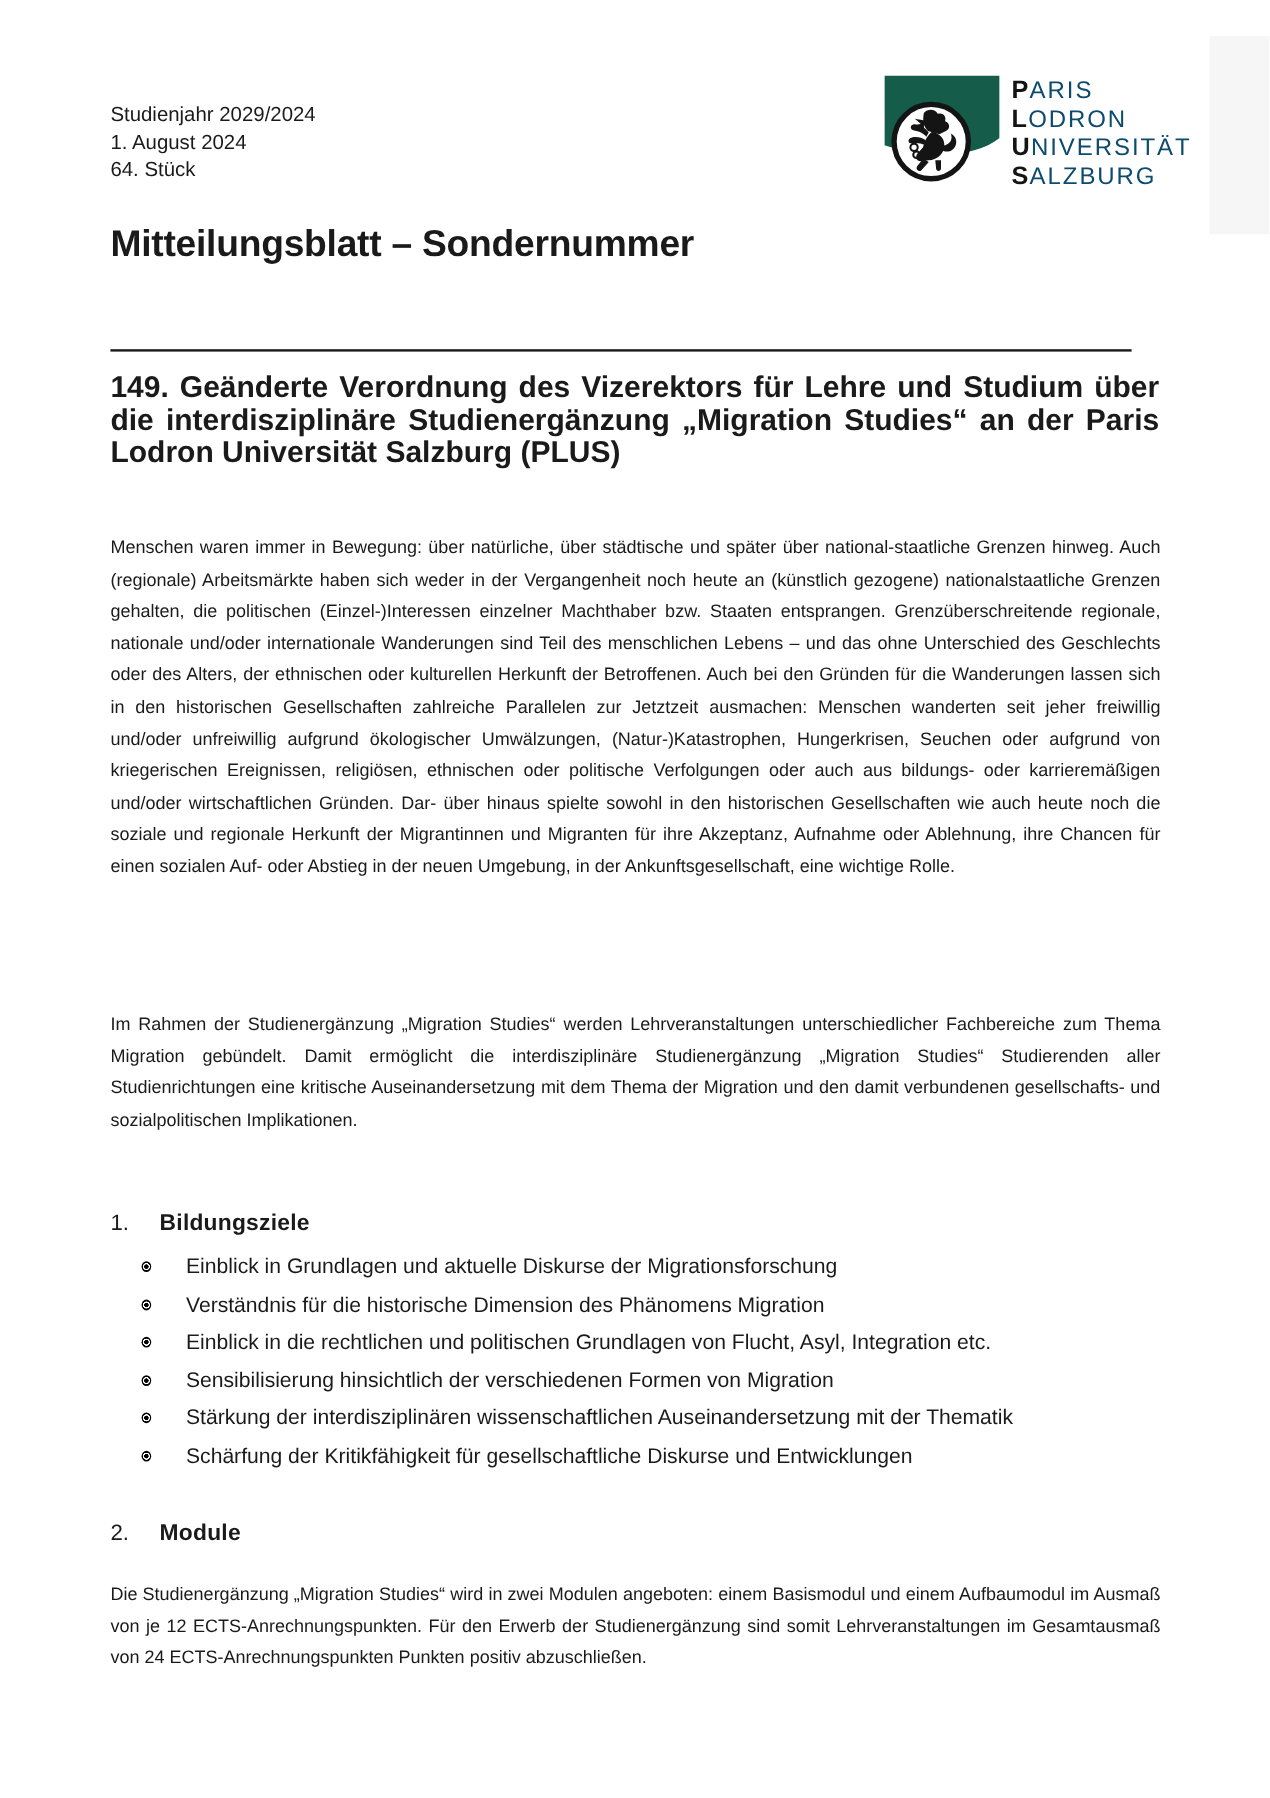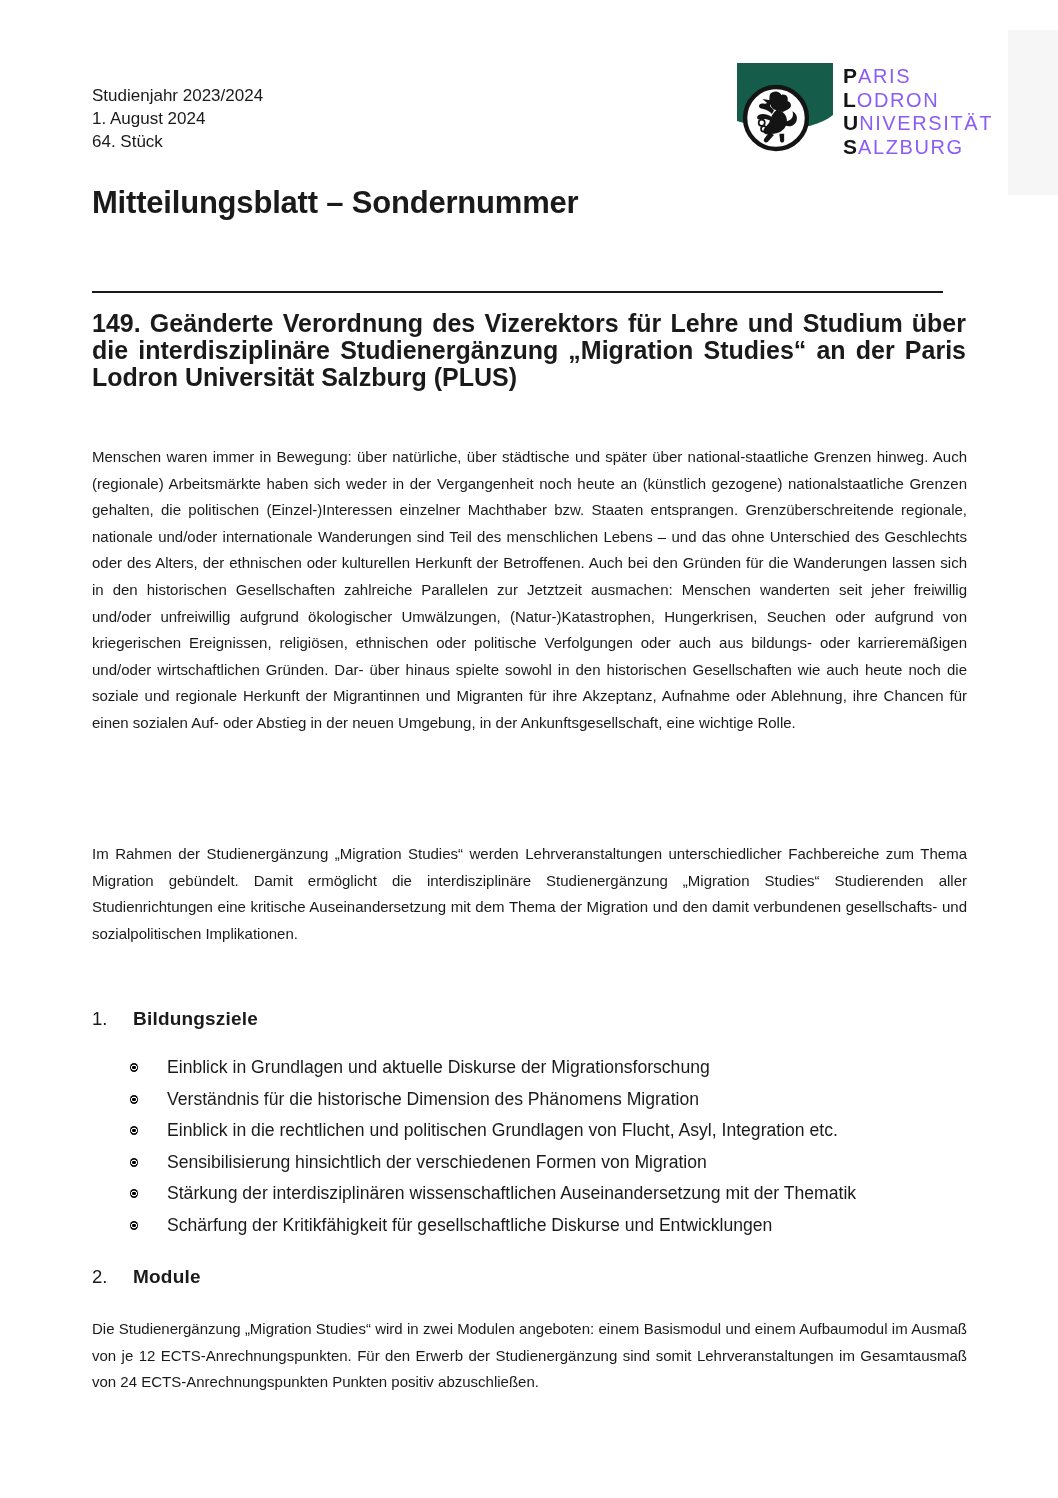--- a/index.html
+++ b/index.html
@@ -16,21 +16,21 @@
   .meta{position:absolute;left:92px;top:84px;font-size:17px;line-height:23px;}
 
   
   .logo{position:absolute;left:737px;top:62px;display:flex;align-items:flex-start;}
   .logo-mark{position:relative;width:96px;height:102px;flex:0 0 auto;}
   .logo-green{position:absolute;left:0;top:1px;width:96px;height:72px;}
   .logo-seal{position:absolute;left:5px;top:22px;width:68px;height:68px;}
   .logo-text{margin-left:10px;padding-top:2px;}
   .logo-line{height:23.5px;line-height:23.5px;white-space:nowrap;}
   .logo-ini{font-weight:700;color:#141414;font-size:21px;letter-spacing:1px;}
-  .logo-rest{font-weight:400;color:#8b5cf6;font-size:20px;letter-spacing:1.6px;}
+  .logo-rest{font-weight:400;color:#0c4a6e;font-size:20px;letter-spacing:1.6px;}
 
   
   .title{position:absolute;left:92px;top:184px;margin:0;font-size:31px;font-weight:700;line-height:38px;letter-spacing:-0.2px;}
 
   .rule{position:absolute;left:92px;top:291px;width:851px;height:2px;background:#1a1a1a;}
 
   
   .h149{position:absolute;left:92px;top:310px;width:874px;margin:0;
         font-size:25px;font-weight:700;line-height:27px;text-align:justify;}
 
@@ -41,34 +41,34 @@
   .p3{top:1316px;}
 
   
   .sec-h{position:absolute;left:92px;display:flex;align-items:baseline;}
   .sec1{top:1008px;}
   .sec2{top:1266px;}
   .sec-num{display:inline-block;width:41px;font-size:18.5px;font-weight:400;}
   .sec-label{font-size:19px;font-weight:700;letter-spacing:0.2px;}
 
   
-  .goals{position:absolute;left:118px;top:1046px;margin:12px;padding:0;list-style:none;width:860px;}
+  .goals{position:absolute;left:118px;top:1046px;margin:0;padding:0;list-style:none;width:860px;}
   .goals li{display:flex;align-items:flex-start;line-height:19px;margin-bottom:12.5px;font-size:17.6px;}
   .blt{flex:0 0 auto;width:8px;height:9px;margin-top:5px;margin-right:29px;border-radius:50%;
        background:radial-gradient(circle,#000 0 28%,#fff 34% 46%,#000 52% 100%);}
 </style>
 </head>
 <body>
 
 <div class="page">
 
   <div class="edge-strip"></div>
 
   <div class="meta">
-    <div>Studienjahr 2023/2024</div>
+    <div>Studienjahr 2029/2024</div>
     <div>1. August 2024</div>
     <div>64. Stück</div>
   </div>
 
   <div class="logo">
     <div class="logo-mark">
       <svg class="logo-green" viewBox="0 0 96 72" preserveAspectRatio="none">
         <path d="M0 0 H96 V52 C76 68 38 70 0 58 Z" fill="#155c4b"></path>
       </svg>
       <svg class="logo-seal" viewBox="0 0 100 100">

